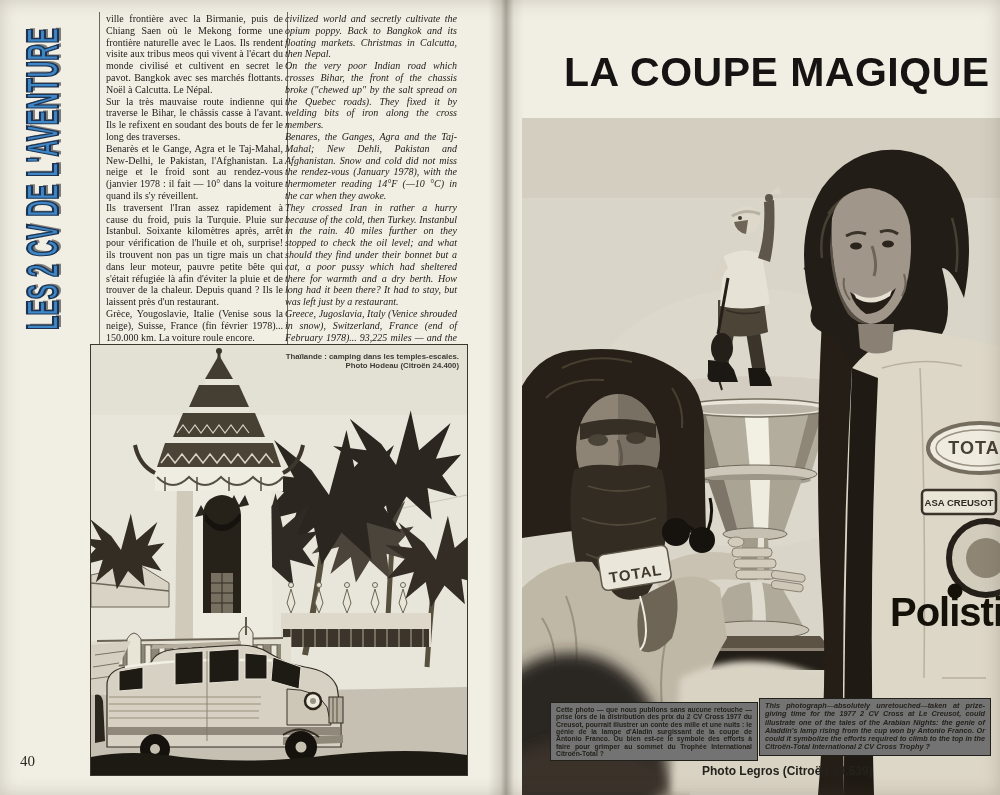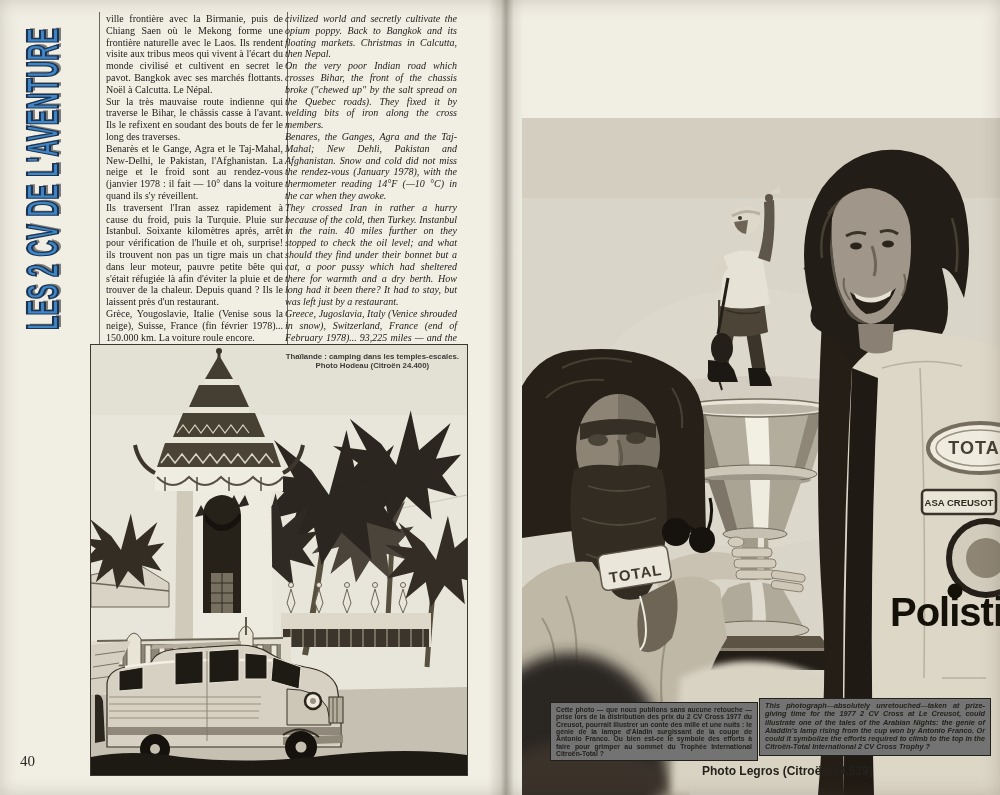--- a/index.html
+++ b/index.html
@@ -19,21 +19,21 @@
        text-shadow:1.4px 1.4px 0 rgba(35,35,35,.55);white-space:nowrap}
   .vrule{position:absolute;top:12px;width:1px;height:333px;background:#6a675f}
   #ruleA{left:99px}
   #ruleB{left:287px}
   .serifcol{position:absolute;top:13px;text-align:justify;white-space:pre-line;
        font-family:"Liberation Serif",serif;font-size:10px;line-height:11.8px;color:#23211d}
   #colFr{left:106px;width:177px}
   #colEn{left:285px;width:172px;font-style:italic}
   .temple{position:absolute;left:90px;top:344px;width:378px;height:432px;
        border:1px solid #3a372f;background:#e8e5da;box-sizing:border-box;overflow:hidden}
-  .tcap{position:absolute;top:7px;right:8px;text-align:center;font-size:7.8px;font-weight:bold;
+  .tcap{position:absolute;top:7px;right:8px;text-align:right;font-size:7.8px;font-weight:bold;
        line-height:9.2px;color:#3c3b36}
   .pageno{position:absolute;left:20px;top:753px;font-family:"Liberation Serif",serif;
        font-size:15px;color:#2a2822}
   .headline{position:absolute;left:42px;top:49px;font-size:41px;font-weight:bold;
        letter-spacing:.5px;color:#151413;white-space:nowrap}
   .photo2{position:absolute;left:0;top:118px;width:478px;height:677px;overflow:hidden}
   .capbox{position:absolute;background:#737373;border:1.5px solid #22201a;box-sizing:border-box;
        color:#24221c;text-align:justify;font-weight:bold;z-index:4}
   #capFr{left:28px;top:702px;width:208px;padding:3px 5px;font-size:6.8px;line-height:7.35px}
   #capEn{left:237px;top:698px;width:232px;padding:3px 5px;font-size:7.3px;line-height:8.3px;
@@ -208,20 +208,21 @@
     </div>
   </div>
 
   <div class="pageno">40</div>
 </div>
 
 <div class="gutter"></div>
 
 <div class="page" id="pageR">
 
+  <div class="headline">LA COUPE MAGIQUE</div>
 
   <div class="photo2">
     <svg width="478" height="677" viewBox="0 0 478 677">
       <defs>
         <filter id="soft" x="-40%" y="-40%" width="180%" height="180%">
             <feGaussianBlur stdDeviation="7"></feGaussianBlur>
           </filter>
         <filter id="soft2" x="-30%" y="-30%" width="160%" height="160%">
             <feGaussianBlur stdDeviation="3"></feGaussianBlur>
           </filter>

